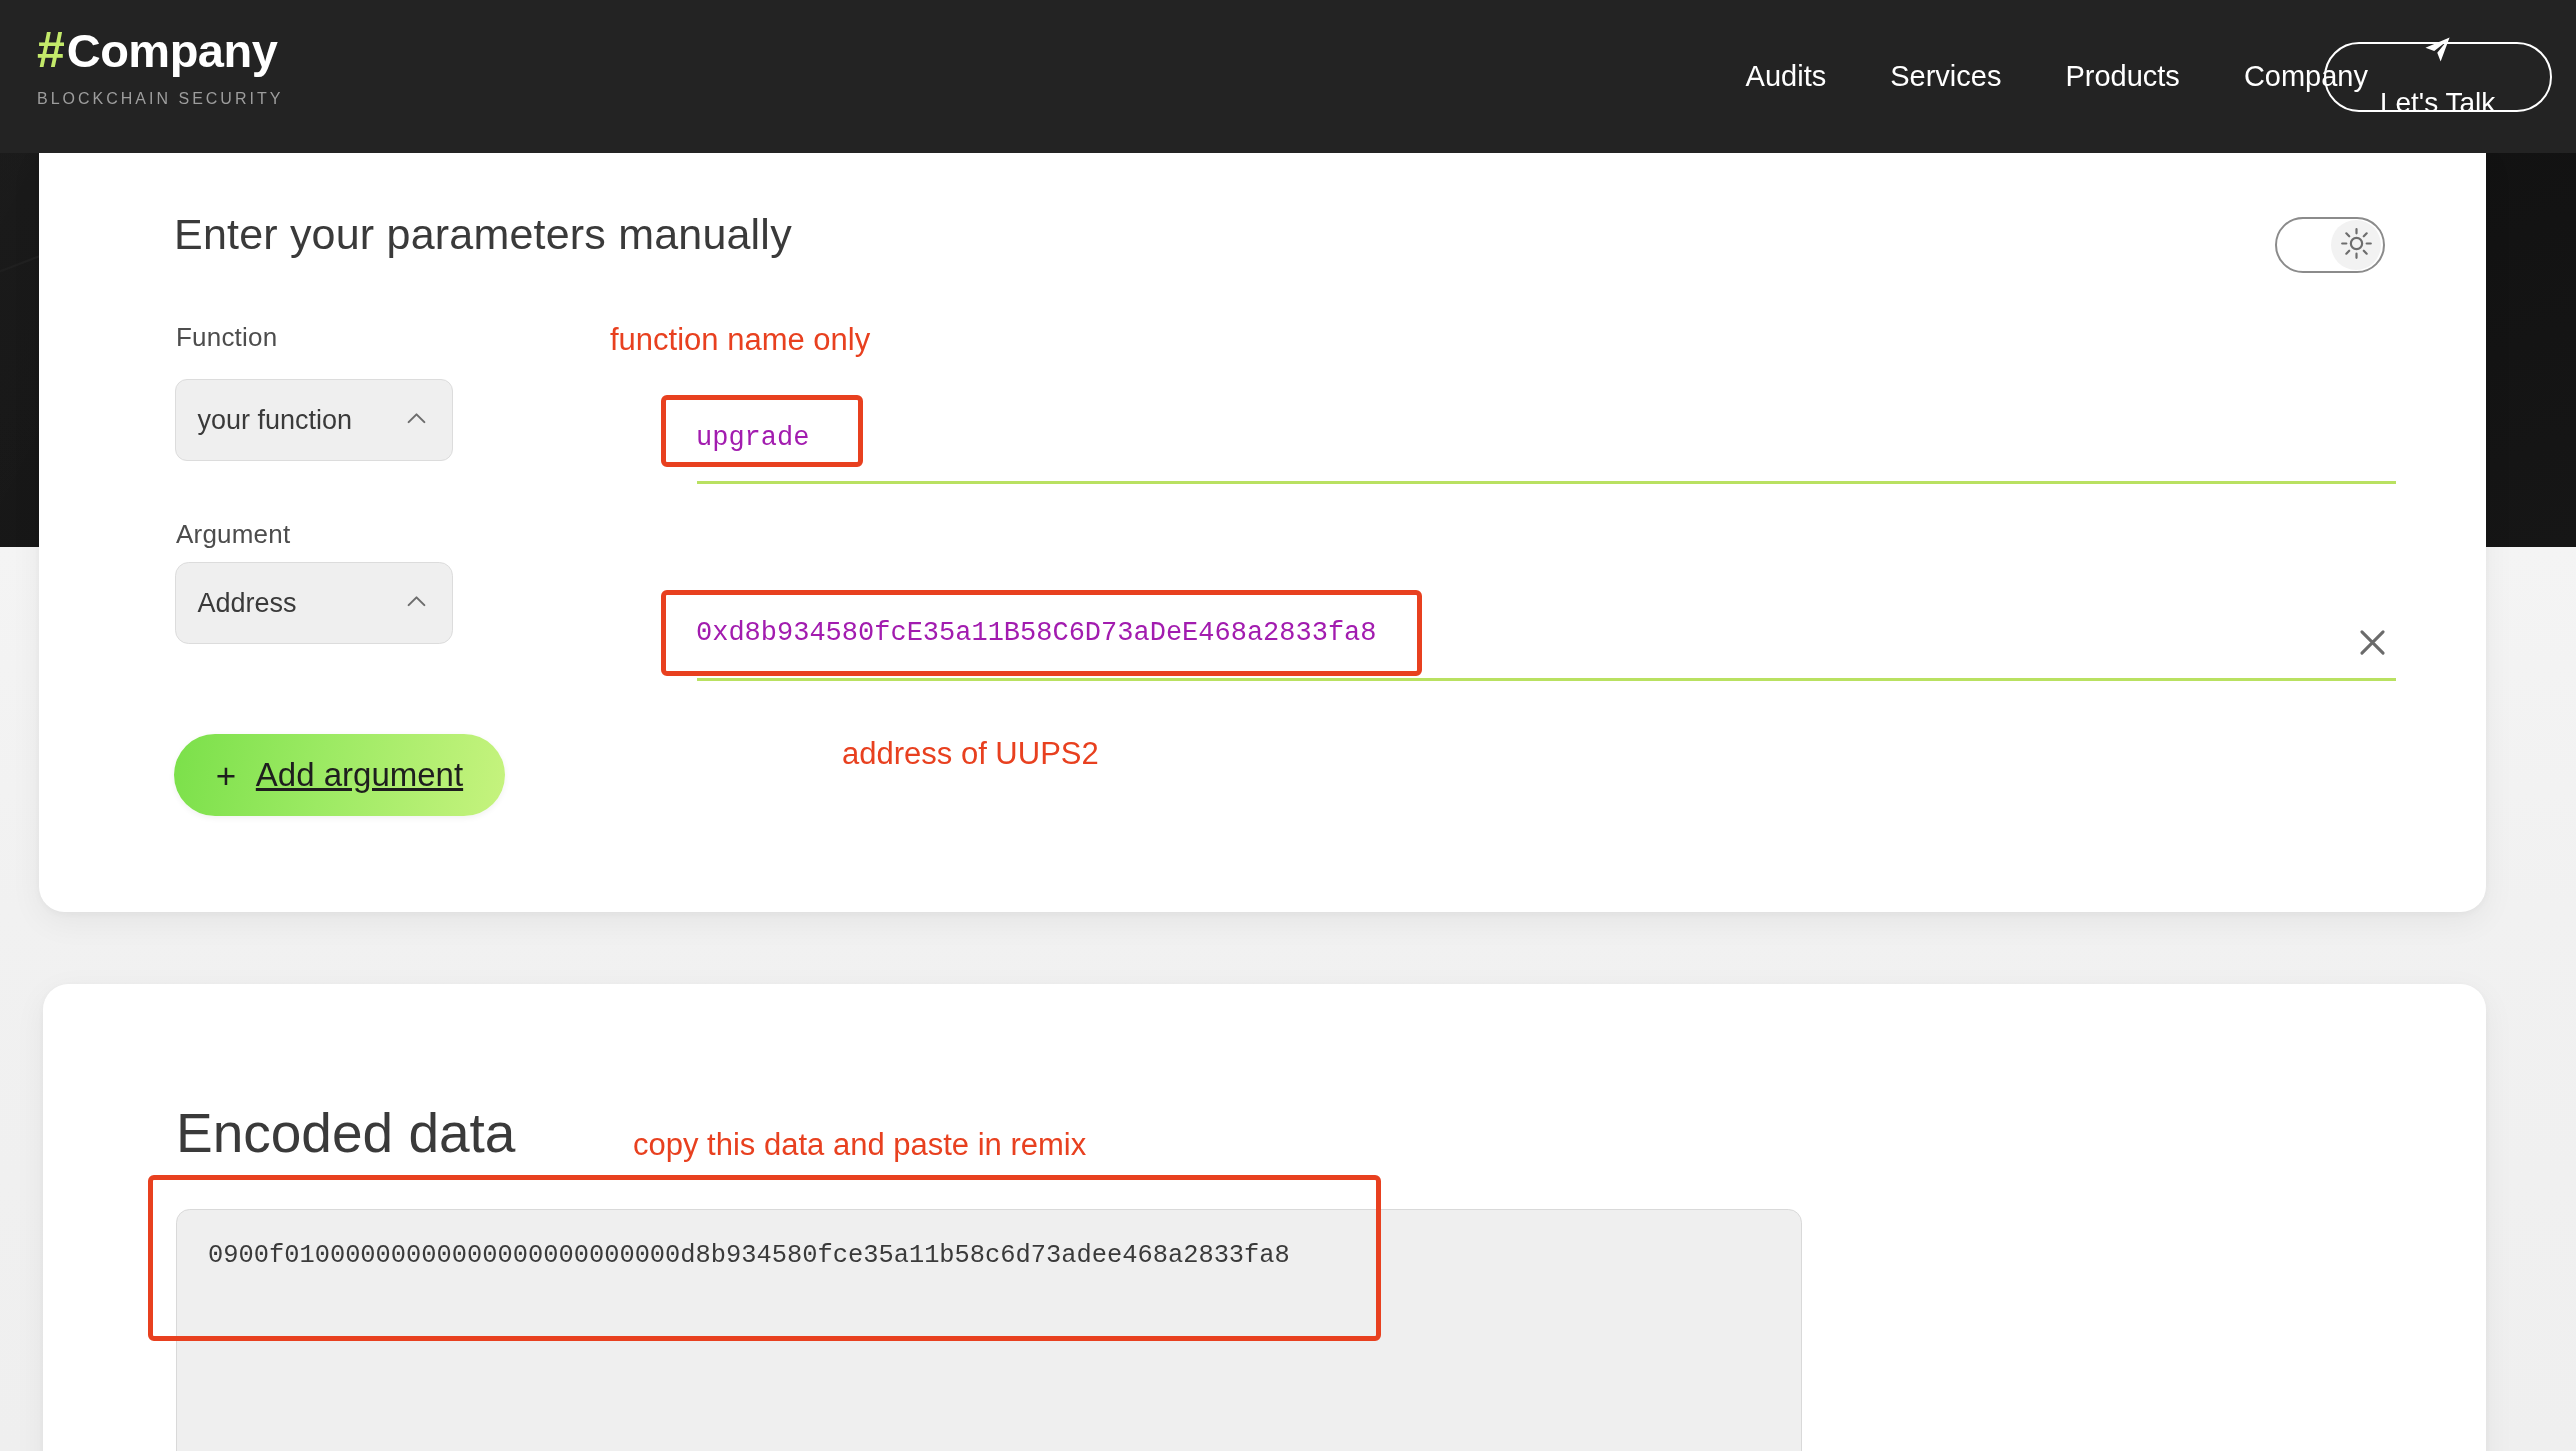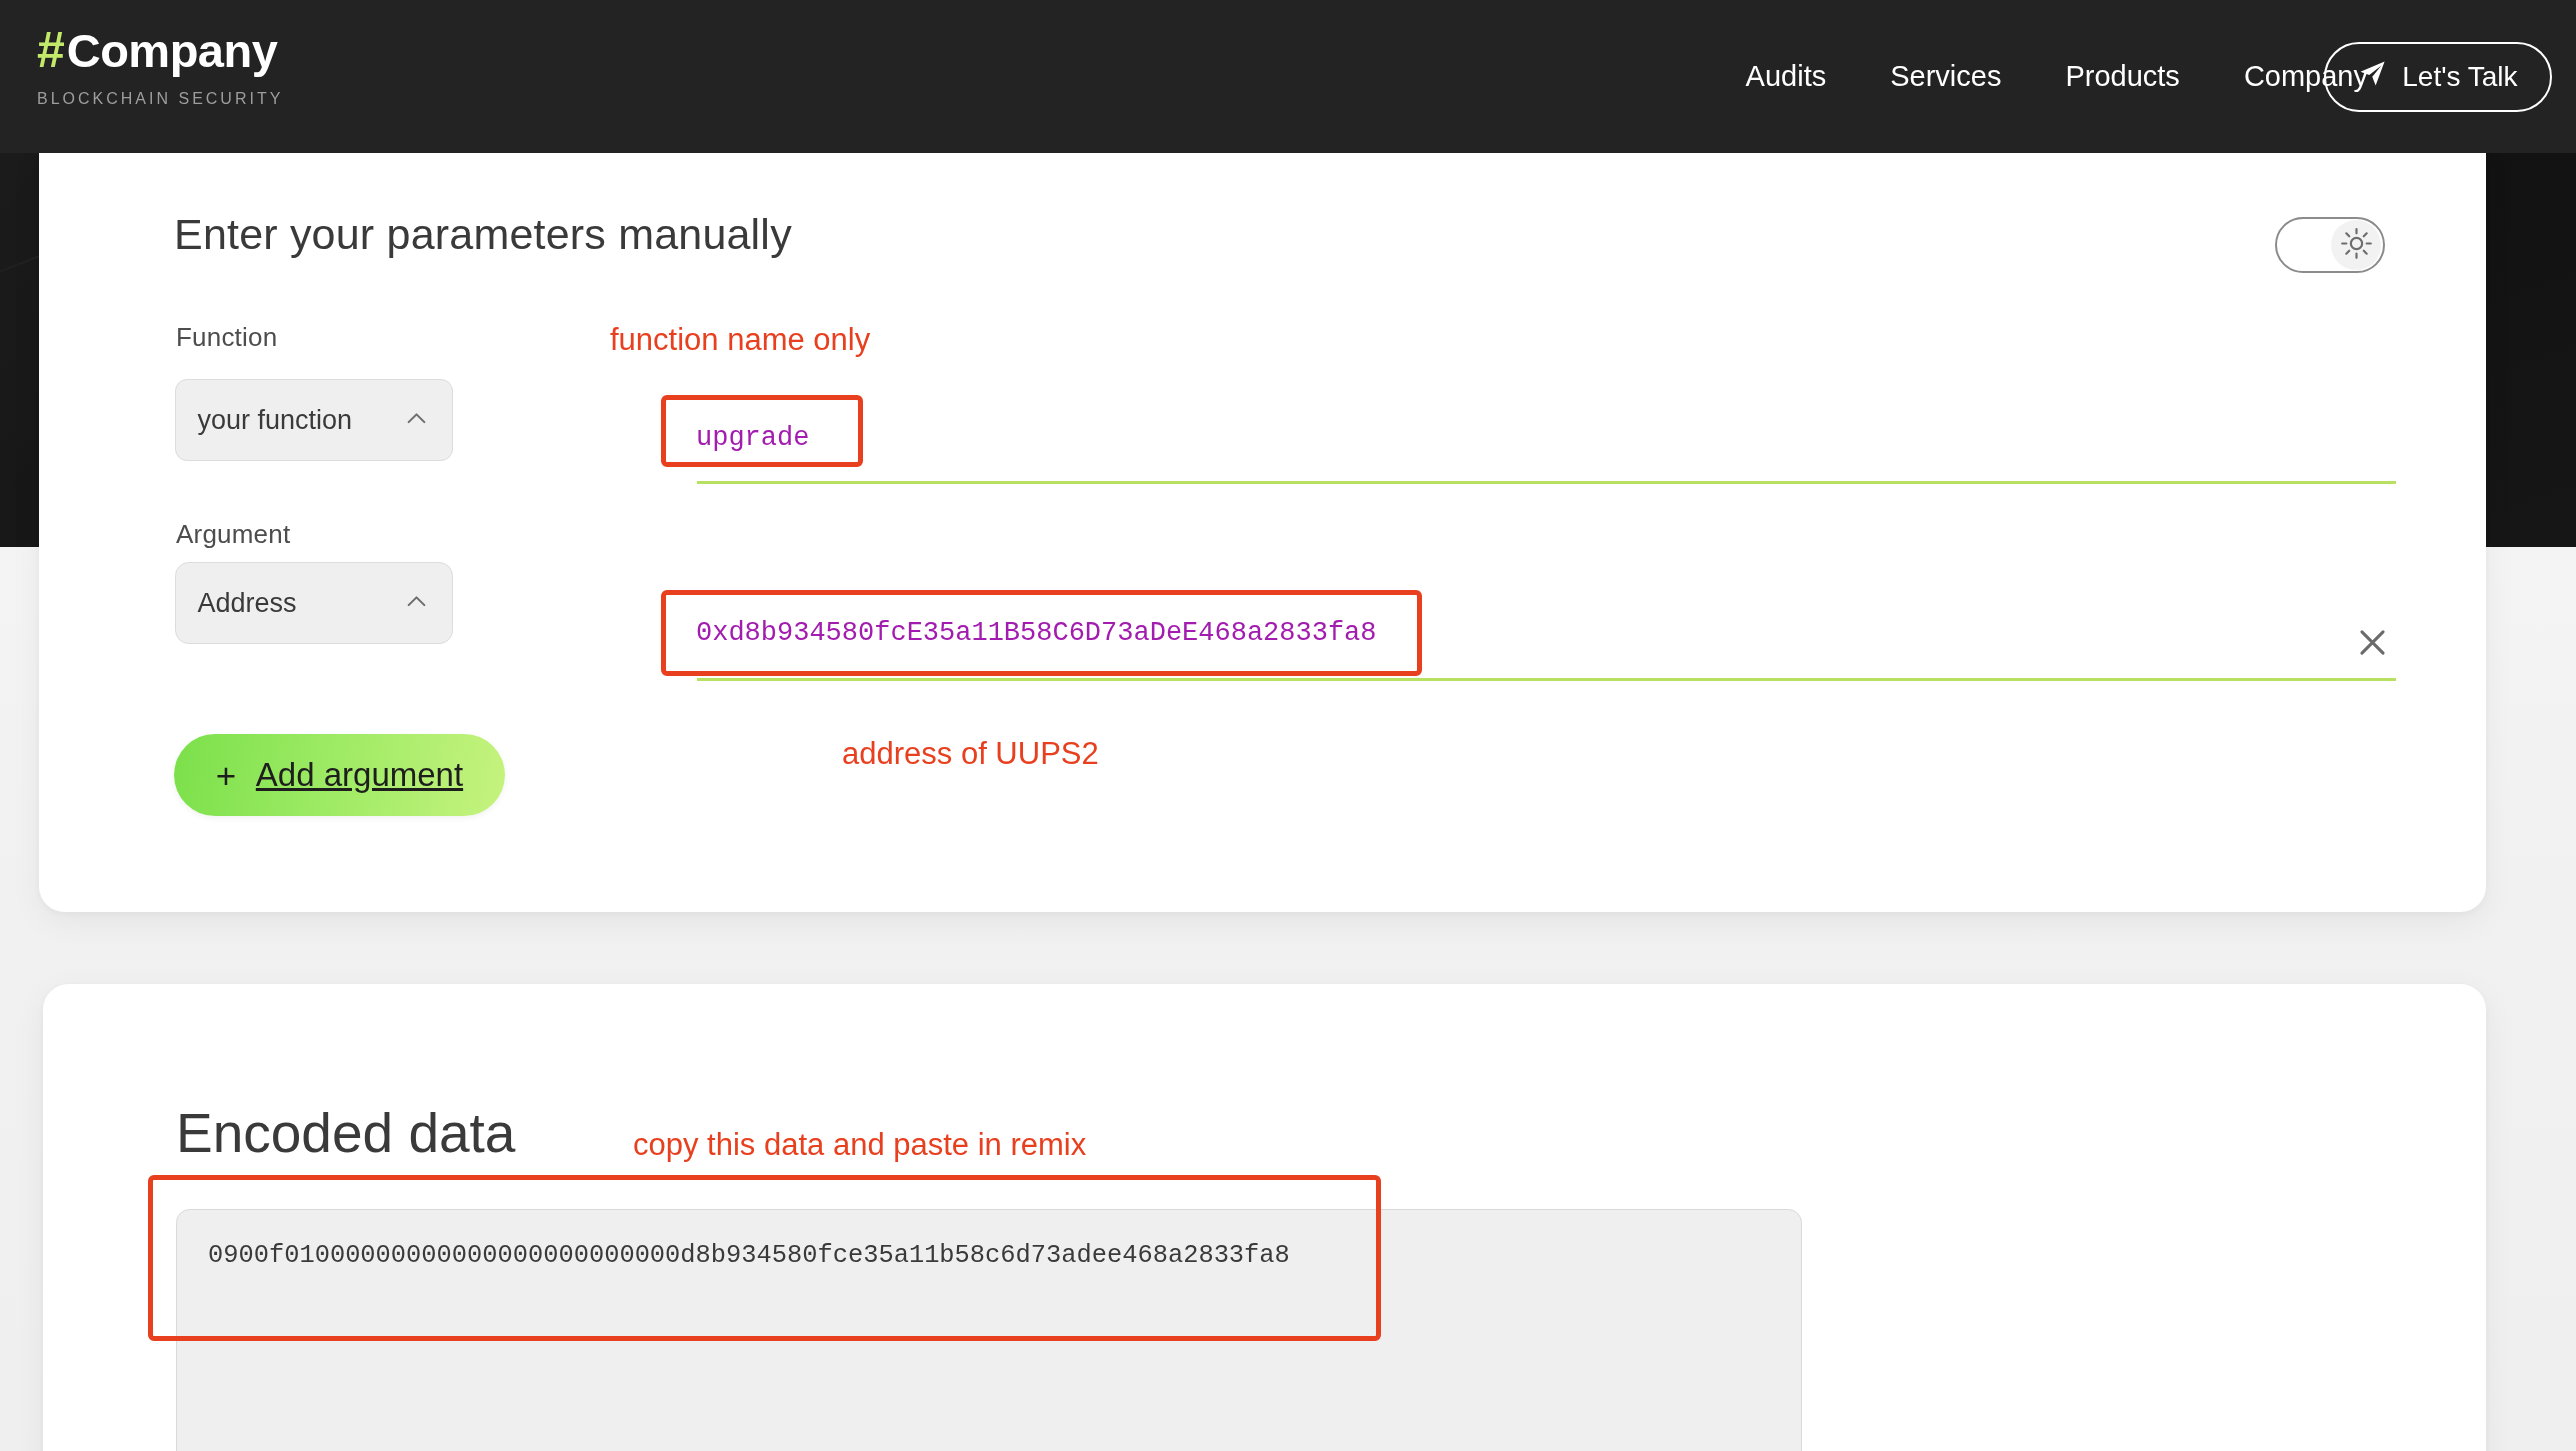--- a/index.html
+++ b/index.html
@@ -110,20 +110,21 @@
     border: 2.4px solid #ffffff;
     border-radius: 39px;
     display: flex;
     align-items: center;
     justify-content: center;
     gap: 15.6px;
     color: #ffffff;
     font-size: 28px;
     cursor: pointer;
     padding: 0 29px;
+    flex-direction: column;
   }
   .plane-icon { display: block; }
 
   
   .card {
     position: absolute;
     background: #ffffff;
     border-radius: 25.4px;
     box-shadow: 0 9.8px 33px rgba(0,0,0,0.055), 0 2px 7.8px rgba(0,0,0,0.035);
     z-index: 20;

